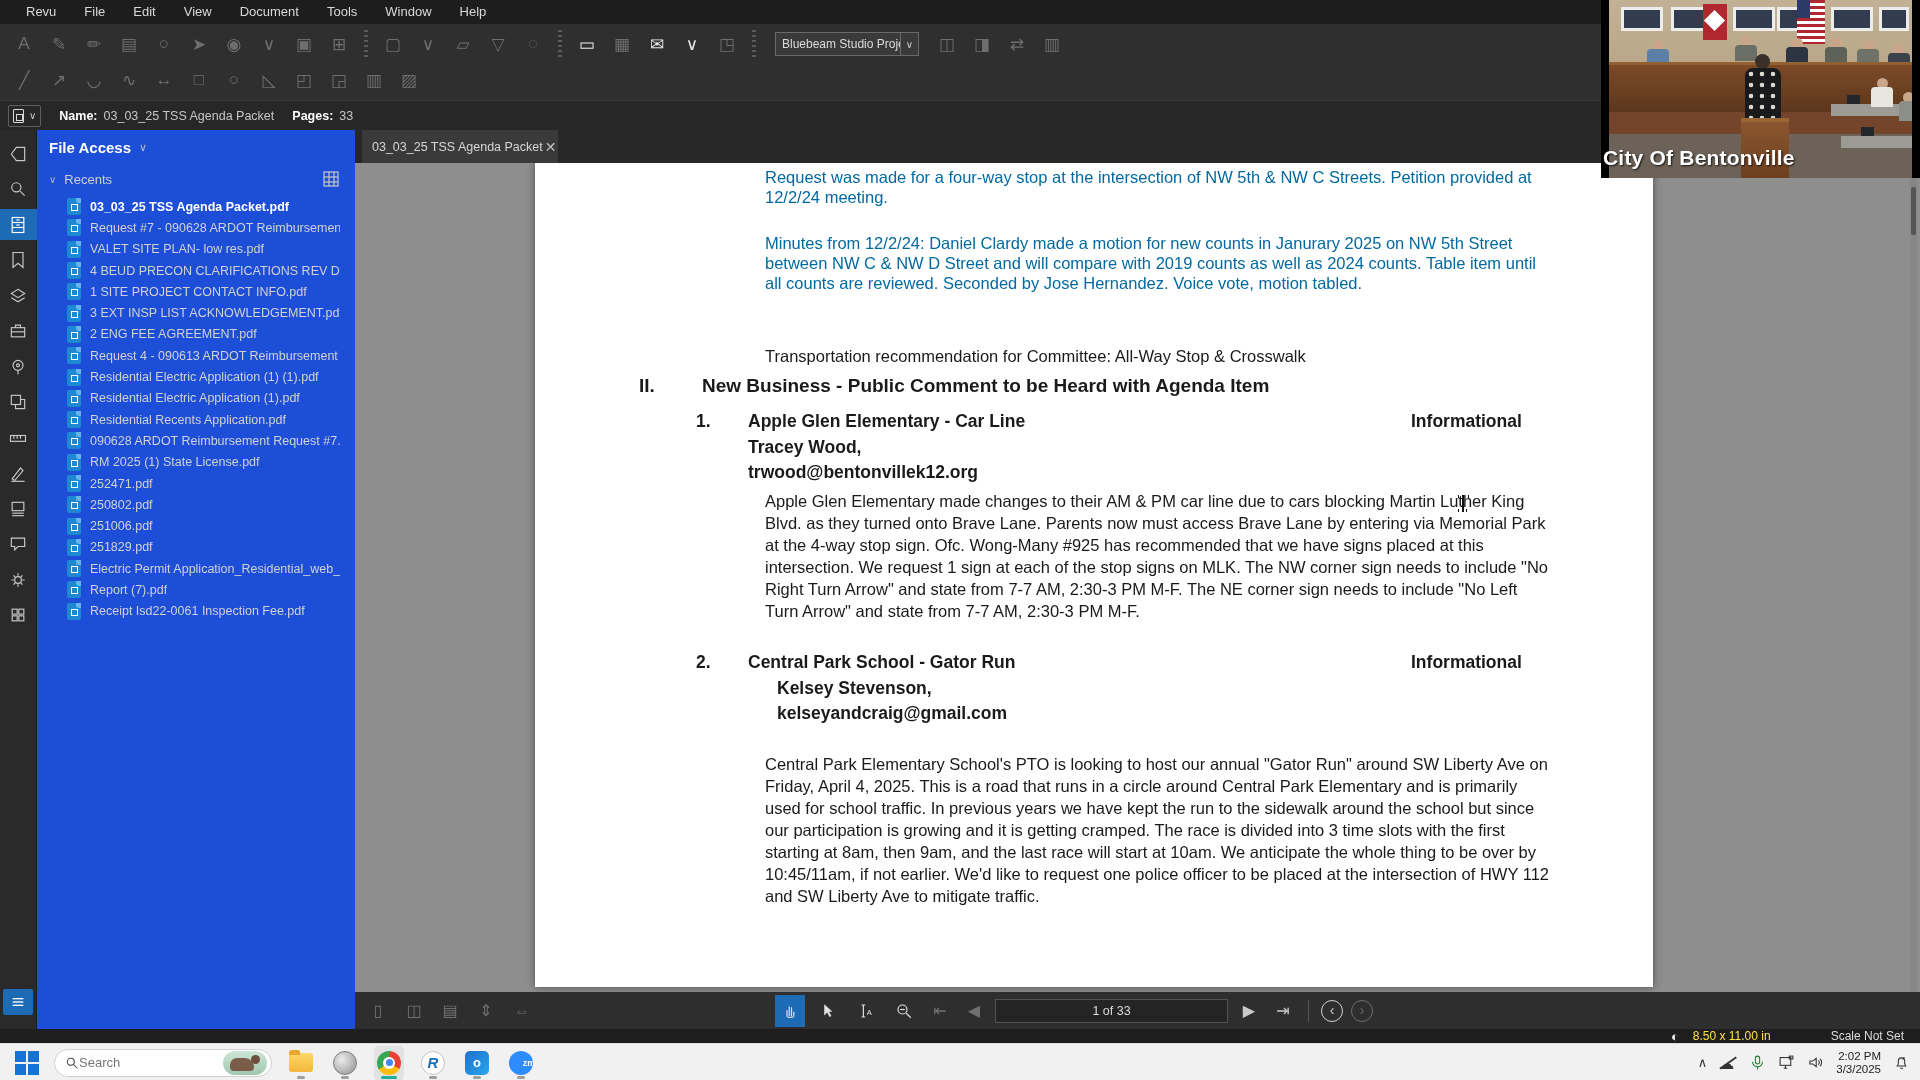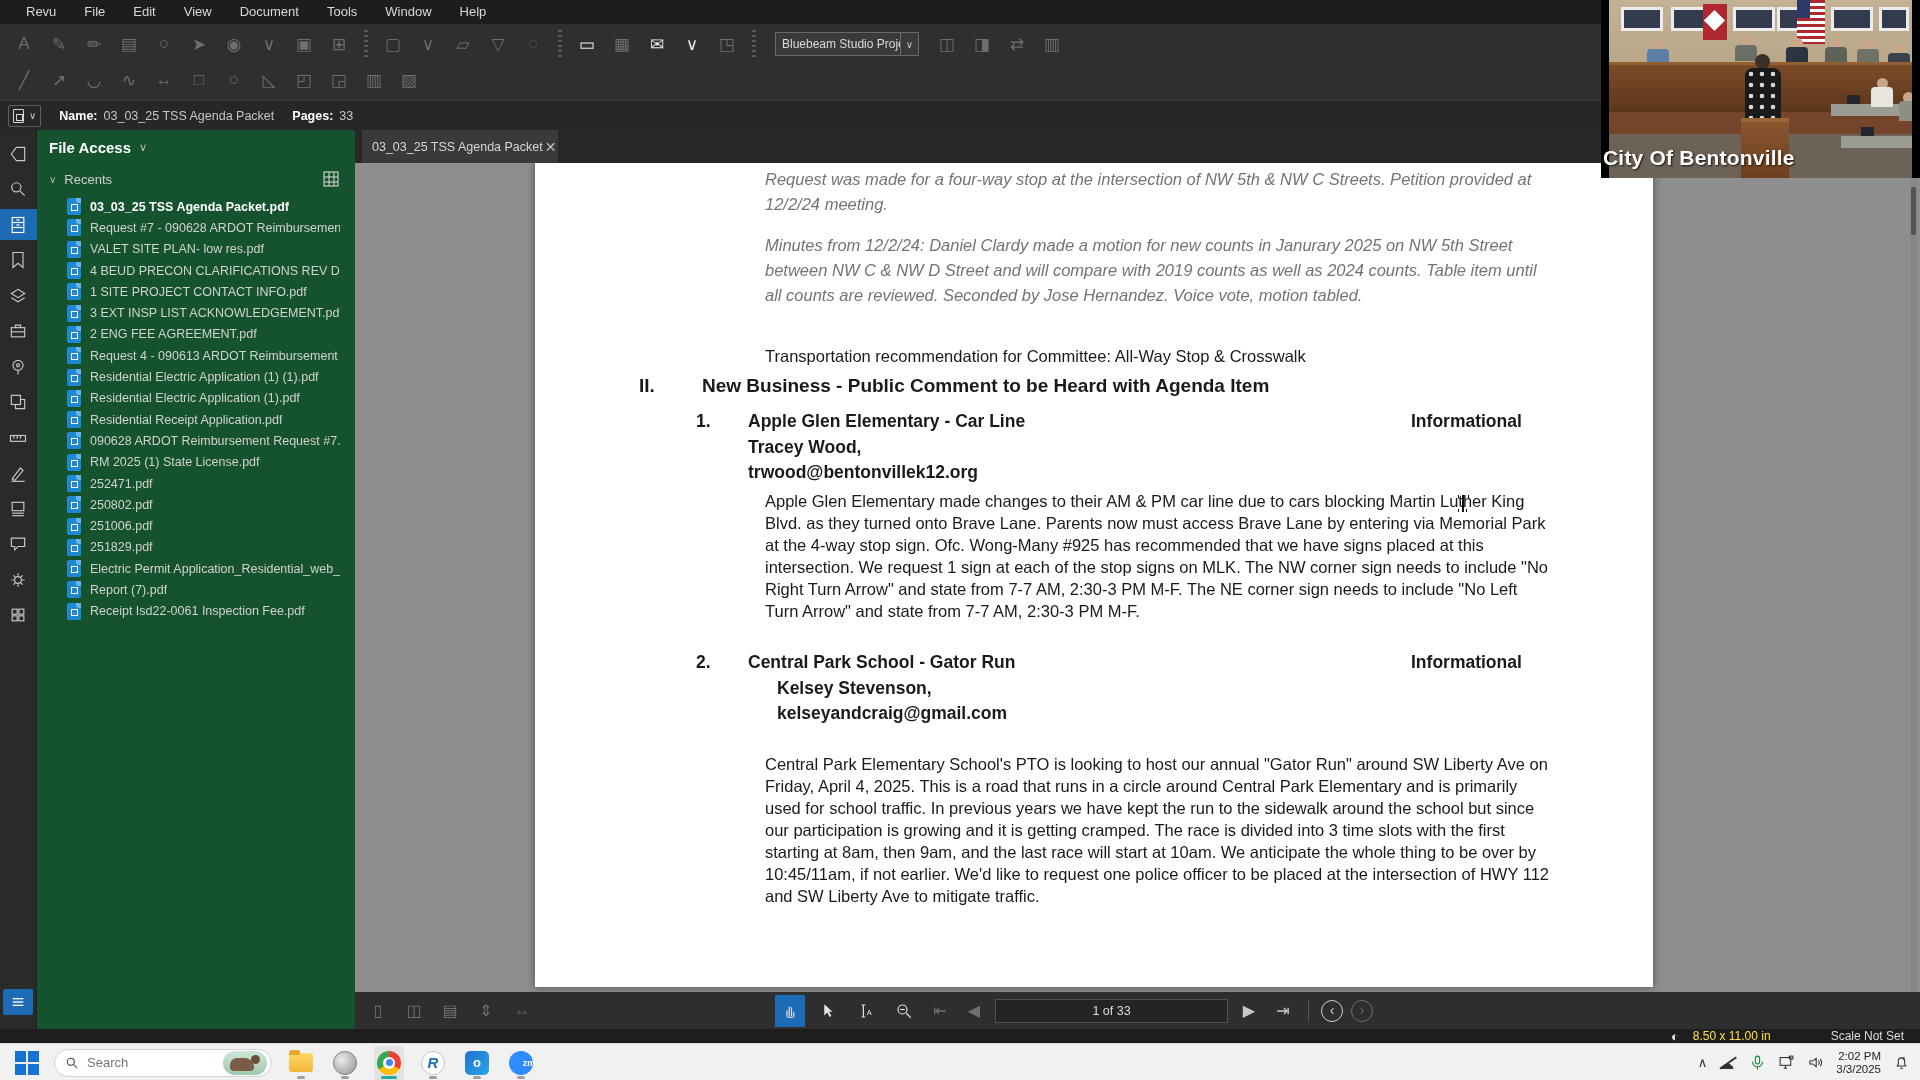--- a/index.html
+++ b/index.html
@@ -45,21 +45,21 @@
     border-right:1px solid #1f1f1f; display:flex; flex-direction:column; align-items:center; padding-top:8px; }
   .side-ic { width:37px; height:31px; display:flex; align-items:center; justify-content:center; margin-bottom:4.5px; }
   .side-ic svg { stroke:#c8c8c8; fill:none; stroke-width:1.4; width:20px; height:20px; }
   .side-ic.active { background:#1d6ab5; }
   .side-ic.active svg { stroke:#ffffff; }
   .side-bottom { position:absolute; left:3px; bottom:14px; width:30px; height:26px; background:#1d6ab5;
     border-radius:2px; display:flex; align-items:center; justify-content:center; }
   .side-bottom svg { stroke:#fff; stroke-width:2; width:16px; height:16px; }
 
   
-  .filepanel { position:absolute; left:37px; top:130px; width:318px; height:899px; background:#14532d; z-index:3; }
+  .filepanel { position:absolute; left:37px; top:130px; width:318px; height:899px; background:#1d4ed8; z-index:3; }
   .fp-header { display:flex; align-items:center; height:34px; padding-left:12px; }
   .fp-title { color:#ffffff; font-weight:bold; font-size:15px; }
   .fp-chev { color:#bdbdbd; font-size:11px; margin-left:8px; }
   .fp-recents { display:flex; align-items:center; height:26px; padding-left:12px; margin-top:2px; }
   .fp-recents .rchev { color:#b5b5b5; font-size:10px; margin-right:8px; }
   .fp-recents .rlabel { color:#cfcfcf; font-size:13px; }
   .fp-grid-btn { margin-left:auto; margin-right:16px; width:16px; height:16px; }
   .fp-grid-btn svg { stroke:#c8c8c8; fill:none; stroke-width:1.2; width:16px; height:16px; }
   .file-list { margin-top:4px; }
   .file-row { display:flex; align-items:center; height:21.3px; padding-left:30px; }
@@ -76,21 +76,21 @@
   .tabbar { position:absolute; left:0; top:0; width:1565px; height:33px; background:#282828; }
   .doc-tab { position:absolute; left:7px; top:0; width:196px; height:33px; background:#3a3a3a;
     display:flex; align-items:center; padding:0 10px; }
   .doc-tab .tab-label { color:#d6d6d6; font-size:12.5px; white-space:nowrap; }
   .doc-tab .tab-close { margin-left:auto; color:#c0c0c0; font-size:14px; padding:0 2px; }
 
   .canvas { position:absolute; left:0; top:33px; width:1565px; height:829px; overflow:hidden; }
   .page { position:absolute; left:180px; top:0; width:1118px; height:824px; background:#ffffff;
     box-shadow:0 0 8px rgba(0,0,0,.45); color:#1a1a1a; }
   .pg { position:absolute; }
-  .it { font-style:italic; font-size:16.5px; line-height:25px; color:#737373; }
+  .it { font-size:16.5px; line-height:20px; color:#0369a1; }
   .body-text { font-size:16.5px; line-height:22px; }
   .h2-num { font-weight:bold; font-size:19px; }
   .h2-text { font-weight:bold; font-size:19px; }
   .item-num { font-weight:bold; font-size:17.5px; }
   .item-title { font-weight:bold; font-size:17.5px; }
   .item-tag { font-weight:bold; font-size:17.5px; }
   .contact { font-weight:bold; font-size:17.5px; }
 
   .text-cursor { position:absolute; left:1102px; top:332px; width:11px; height:17px; }
   .text-cursor::before { content:""; position:absolute; left:5px; top:0; width:1.7px; height:17px; background:#111; }
@@ -127,21 +127,21 @@
   .statusbar .scale { color:#dcdcdc; font-size:12px; margin-right:16px; }
 
   
   .taskbar { position:absolute; left:0; top:1043px; width:1920px; height:37px; background:#f1f1f1;
     border-top:1px solid #dcdcdc; z-index:7; }
   .tb-apps { position:absolute; left:14px; top:0; height:37px; display:flex; align-items:center; gap:14px; }
   .start { width:26px; height:26px; display:grid; grid-template-columns:11px 11px; grid-template-rows:11px 11px;
     gap:2px; padding:1px; }
   .start div { background:#1573d6; }
   .search-pill { width:218px; height:28px; background:#ffffff; border:1px solid #d2d2d2; border-radius:15px;
-    display:flex; align-items:center; padding:0 4px 0 10px; gap:8px; }
+    display:flex; align-items:center; padding:0 4px 0 10px; gap:0; }
   .search-pill svg { width:14px; height:14px; stroke:#444; fill:none; stroke-width:1.8; flex:0 0 auto; }
   .search-pill input { border:none; outline:none; flex:1; font-size:13px; color:#444; background:transparent;
     font-family:"Liberation Sans",sans-serif; min-width:0; }
   .search-img { width:44px; height:24px; border-radius:12px; background:linear-gradient(#cfe6d8,#9fc7ae);
     position:relative; overflow:hidden; flex:0 0 auto; }
   .search-img::before { content:""; position:absolute; left:7px; top:7px; width:24px; height:13px;
     background:#7a5c48; border-radius:7px 9px 4px 4px; }
   .search-img::after { content:""; position:absolute; left:28px; top:4px; width:9px; height:9px;
     background:#6b4f3d; border-radius:50%; }
   .app { position:relative; width:30px; height:34px; display:flex; align-items:center; justify-content:center; }
@@ -464,21 +464,21 @@
           <span class="file-label">Residential Electric Application (1) (1).pdf</span>
         </div>
 
         <div class="file-row">
           <span class="pdf-ic"></span>
           <span class="file-label">Residential Electric Application (1).pdf</span>
         </div>
 
         <div class="file-row">
           <span class="pdf-ic"></span>
-          <span class="file-label">Residential Receipt Application.pdf</span>
+          <span class="file-label">Residential Recents Application.pdf</span>
         </div>
 
         <div class="file-row">
           <span class="pdf-ic"></span>
           <span class="file-label">090628 ARDOT Reimbursement Request #7...</span>
         </div>
 
         <div class="file-row">
           <span class="pdf-ic"></span>
           <span class="file-label">RM 2025 (1) State License.pdf</span>

